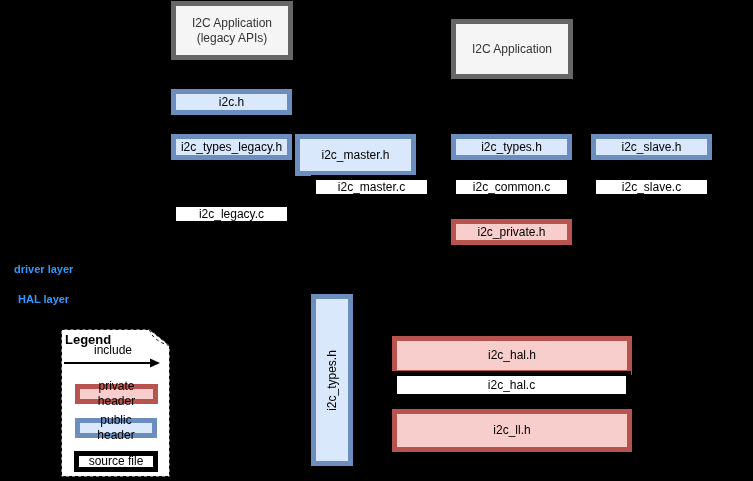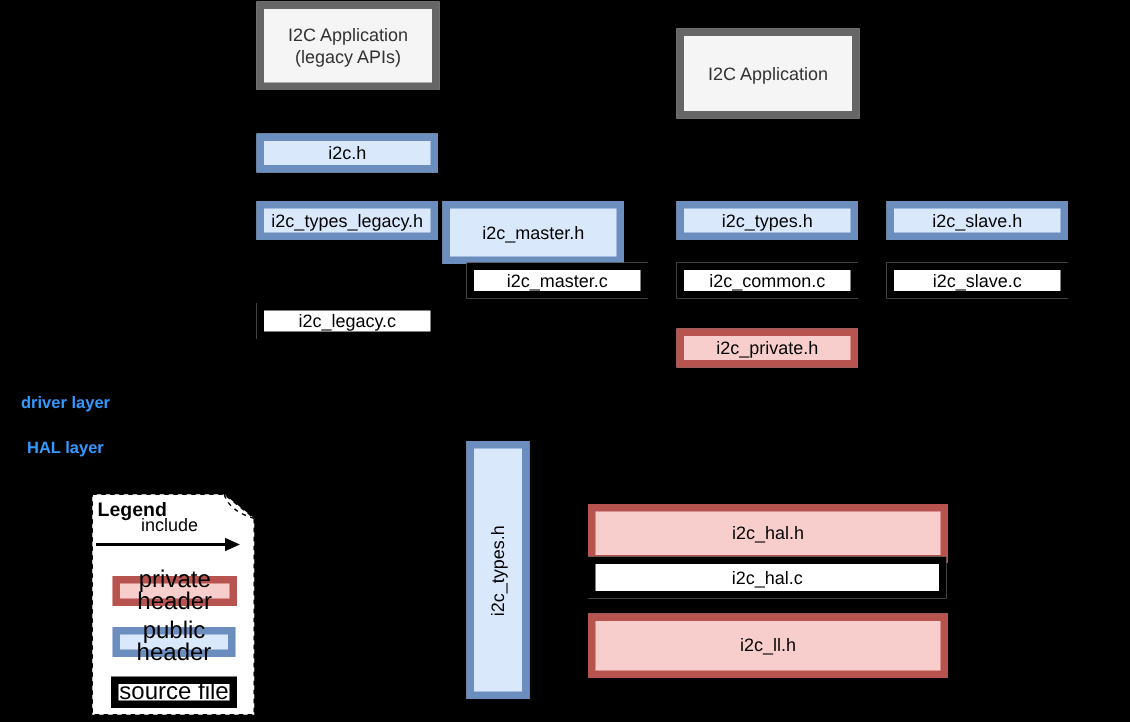--- a/index.html
+++ b/index.html
@@ -47,21 +47,21 @@
   .legend svg.note-shape { position: absolute; left: 0; top: 0; }
   .legend .legend-title {
     position: absolute; left: 4px; top: 3px;
     font-weight: bold; font-size: 13px; color: #000;
   }
   .legend .include-label {
     position: absolute; left: 33px; top: 14px;
     font-size: 12px; color: #000;
   }
   .legend .include-arrow { position: absolute; left: 3px; top: 28px; }
-  .legend .box { font-size: 16px; }
+  .legend .box { font-size: 12px; }
 </style>
 </head>
 <body>
 
 <div id="canvas">
 
   <div class="box app" style="left:171px; top:1px; width:122px; height:59px;">
     <div>
       <span>I2C Application</span><br>
       <span>(legacy APIs)</span>

